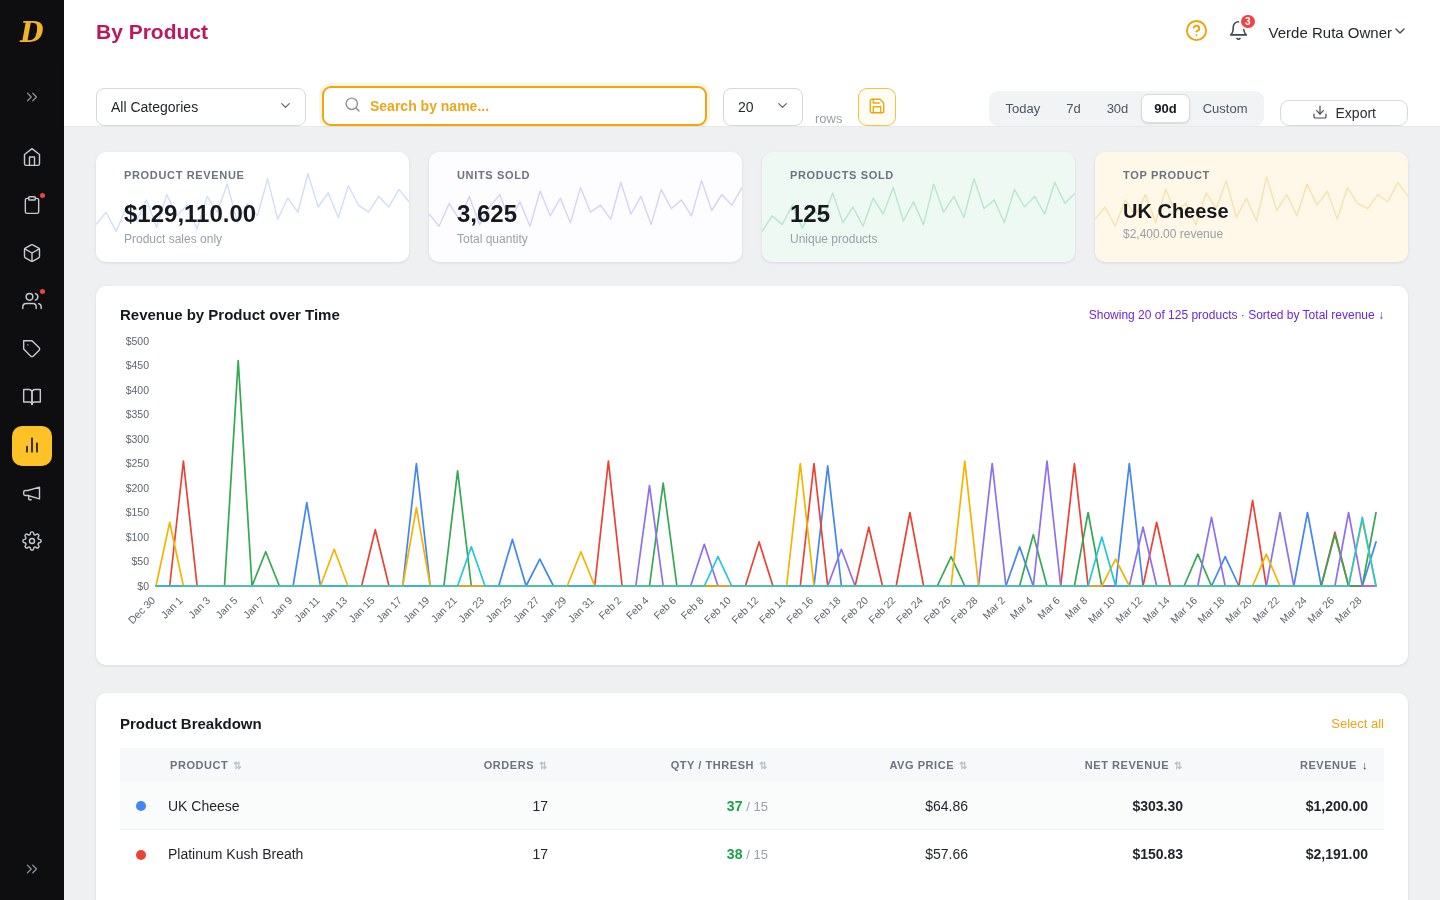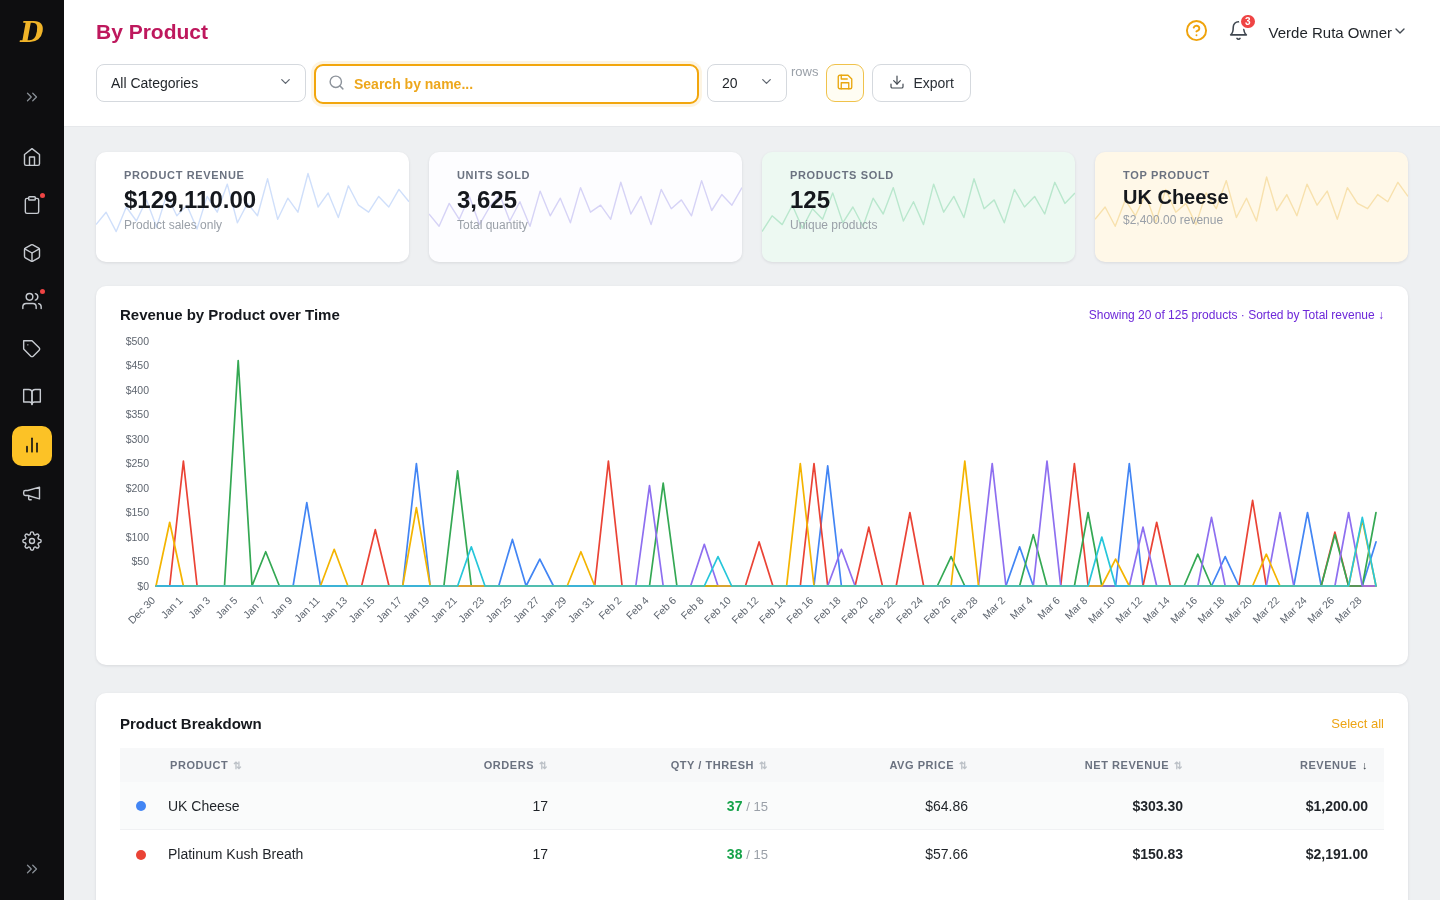--- a/index.html
+++ b/index.html
@@ -28,45 +28,45 @@
 .topbar h1{font-size:21px;font-weight:700;color:#be185d}
 .topbar-right{margin-left:auto;display:flex;align-items:center;gap:20px}
 .icon-btn{background:none;border:none;cursor:pointer;position:relative;display:flex;align-items:center}
 .icon-btn.help svg{width:23px;height:23px;stroke:#efa30c;stroke-width:2;fill:none;stroke-linecap:round;stroke-linejoin:round}
 .icon-btn.bell svg{width:21px;height:21px;stroke:#3f4750;stroke-width:1.8;fill:none;stroke-linecap:round;stroke-linejoin:round}
 .badge{position:absolute;top:-7px;right:-8px;background:#ef4444;color:#fff;font-size:10px;font-weight:700;min-width:17px;height:17px;border-radius:9px;display:flex;align-items:center;justify-content:center;padding:0 4px;border:2px solid #fff}
 .user-menu{display:flex;align-items:center;background:none;border:none;font-size:15px;color:#1f2328;cursor:pointer;font-family:inherit}
 .user-menu svg{width:16px;height:16px;stroke:#434a52;stroke-width:2;fill:none;stroke-linecap:round;stroke-linejoin:round}
 
 
-.toolbar{height:63px;background:#fff;border-bottom:1px solid #e6e8eb;box-shadow:0 1px 2px rgba(0,0,0,.04);display:flex;align-items:flex-start;padding:0 32px;gap:8px;flex-shrink:0}
+.toolbar{height:63px;background:#fff;border-bottom:1px solid #e6e8eb;box-shadow:0 1px 2px rgba(0,0,0,.04);display:flex;align-items:flex-end;padding:0 32px;gap:16px;flex-shrink:0}
 .select{height:38px;border:1px solid #d5d9de;border-radius:8px;background:#fff;display:flex;align-items:center;padding:0 12px 0 14px;font-size:14px;color:#1f2328;cursor:pointer;font-family:inherit}
 .select.cat{width:210px;justify-content:space-between}
 .select.rowsel{width:80px;justify-content:space-between}
 .select svg{width:15px;height:15px;stroke:#5f6670;stroke-width:2;fill:none;stroke-linecap:round;stroke-linejoin:round}
-.search{width:385px;height:40px;border:2px solid #f2a60d;border-radius:9px;display:flex;align-items:center;gap:9px;padding:0 12px;background:#fff;box-shadow:0 0 0 3px rgba(242,166,13,.12)}
+.search{width:385px;height:40px;border:2px solid #f2a60d;border-radius:9px;display:flex;align-items:center;gap:9px;padding:0 20px;background:#fff;box-shadow:0 0 0 3px rgba(242,166,13,.12)}
 .search svg{width:17px;height:17px;stroke:#8d939b;stroke-width:2;fill:none;flex-shrink:0;stroke-linecap:round}
 .search input{border:none;outline:none;flex:1;font-size:14px;font-weight:700;color:#1f2328;font-family:inherit;background:transparent}
 .search input::placeholder{color:#eda71c;font-weight:700;opacity:1}
 .rows-label{font-size:13px;color:#9aa0a8;margin-left:-4px}
 .save-btn{width:38px;height:38px;border:1.5px solid #f0c24b;background:#fffdf3;border-radius:9px;display:flex;align-items:center;justify-content:center;cursor:pointer}
 .save-btn svg{width:18px;height:18px;stroke:#e9a70f;stroke-width:1.8;fill:none;stroke-linecap:round;stroke-linejoin:round}
 .range-group{margin-left:auto;background:#f1f3f5;border-radius:9px;padding:3px;display:flex;align-items:center}
 .range-btn{border:1px solid transparent;background:transparent;font-size:13px;color:#4b5563;padding:6px 12px;border-radius:7px;cursor:pointer;font-family:inherit}
 .range-btn.active{background:#fff;border-color:#d7dbe0;font-weight:700;color:#15181d;box-shadow:0 1px 2px rgba(0,0,0,.10)}
-.export-btn{height:38px;border:1px solid #d5d9de;border-radius:9px;background:#fff;display:flex;align-items:center;gap:8px;padding:0 16px;font-size:14px;color:#2a2f36;cursor:pointer;font-family:inherit}
+.export-btn{height:26px;border:1px solid #d5d9de;border-radius:9px;background:#fff;display:flex;align-items:center;gap:8px;padding:0 31px;font-size:14px;color:#2a2f36;cursor:pointer;font-family:inherit}
 .export-btn svg{width:16px;height:16px;stroke:#434a52;stroke-width:1.8;fill:none;stroke-linecap:round;stroke-linejoin:round}
 
 
 .content{padding:25px 32px 0;flex:1;overflow:hidden;background:#eef0f2}
 .stats{display:grid;grid-template-columns:repeat(4,1fr);gap:20px}
 .stat-card{position:relative;height:110px;border-radius:10px;box-shadow:0 1px 3px rgba(16,24,40,.10);padding:17px 28px;overflow:hidden;background:#fff}
 .stat-card .spark{position:absolute;left:0;top:0;width:100%;height:100%;opacity:.55}
 .stat-label{position:relative;font-size:11px;font-weight:700;letter-spacing:.06em;color:#6b7280;text-transform:uppercase}
-.stat-value{position:relative;font-size:24px;font-weight:800;color:#15181d;margin-top:5px}
+.stat-value{position:relative;font-size:24px;font-weight:800;color:#15181d;margin-top:19px}
 .stat-value.sm{font-size:20px}
 .stat-sub{position:relative;font-size:12px;color:#9aa0a8;margin-top:4px}
 
 .chart-card{background:#fff;border-radius:10px;box-shadow:0 1px 3px rgba(16,24,40,.10);margin-top:24px;padding:20px 24px 8px}
 .chart-head{display:flex;align-items:center;justify-content:space-between}
 .chart-title{font-size:15px;font-weight:700;color:#15181d}
 .chart-meta{font-size:12px;color:#6d28d9}
 #rev-chart{width:100%;height:auto;display:block;margin-top:4px}
 #rev-chart .tick{font-size:10.5px;fill:#5f6670;font-family:"Liberation Sans",sans-serif}
 
@@ -223,20 +223,27 @@
             </svg></span>
       </button>
       <span class="rows-label">rows</span>
       <button class="save-btn">
         <span><svg viewBox="0 0 24 24">
               <path d="M19 21H5a2 2 0 0 1-2-2V5a2 2 0 0 1 2-2h11l5 5v11a2 2 0 0 1-2 2z"></path>
               <polyline points="17 21 17 13 7 13 7 21"></polyline>
               <polyline points="7 3 7 8 15 8"></polyline>
             </svg></span>
       </button>
+      <div class="range-group">
+        <button class="range-btn">Today</button>
+        <button class="range-btn">7d</button>
+        <button class="range-btn">30d</button>
+        <button class="range-btn active">90d</button>
+        <button class="range-btn">Custom</button>
+      </div>
       <button class="export-btn">
         <span><svg viewBox="0 0 24 24">
               <path d="M21 15v4a2 2 0 0 1-2 2H5a2 2 0 0 1-2-2v-4"></path>
               <polyline points="7 10 12 15 17 10"></polyline>
               <line x1="12" y1="15" x2="12" y2="3"></line>
             </svg></span>
         <span>Export</span>
       </button>
     </div>
 

